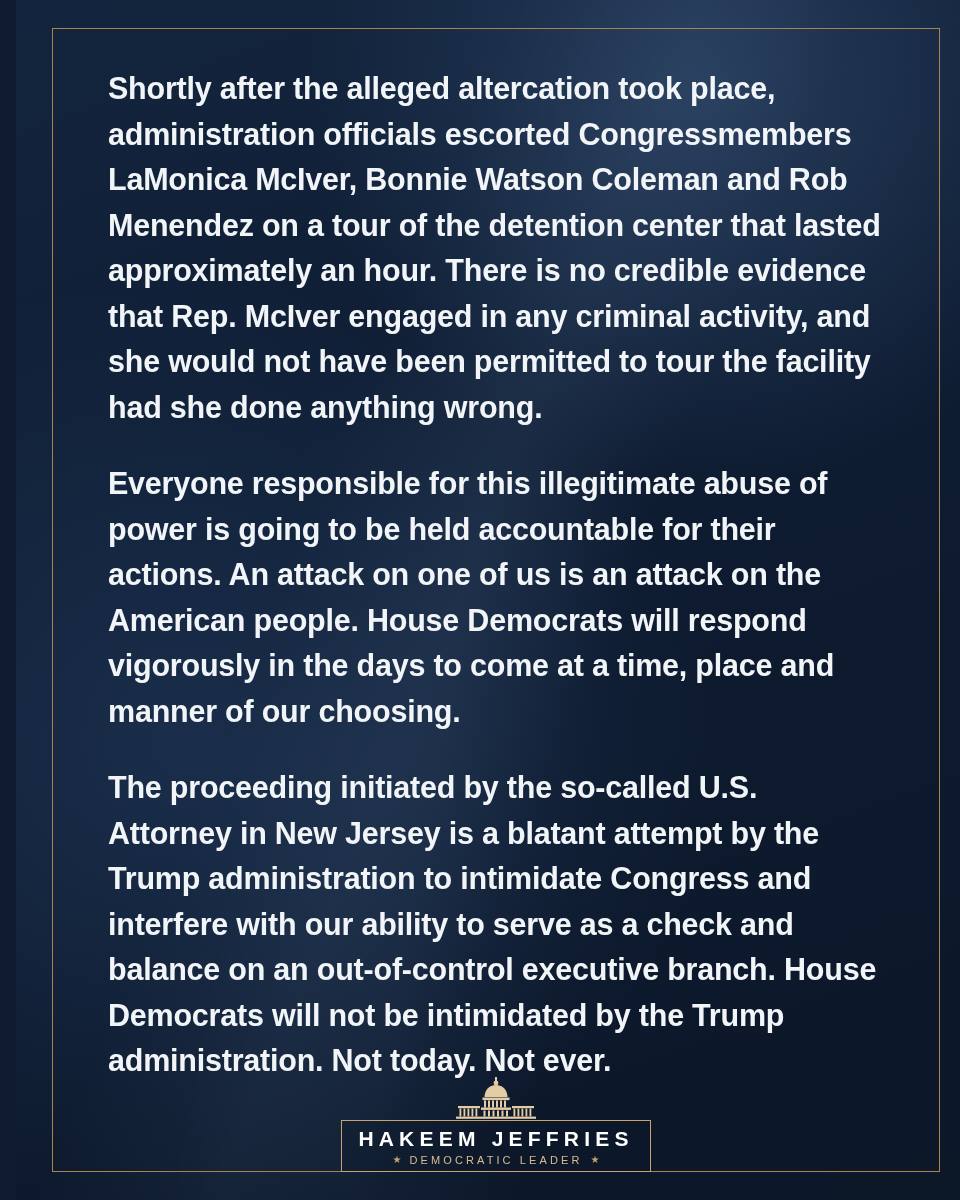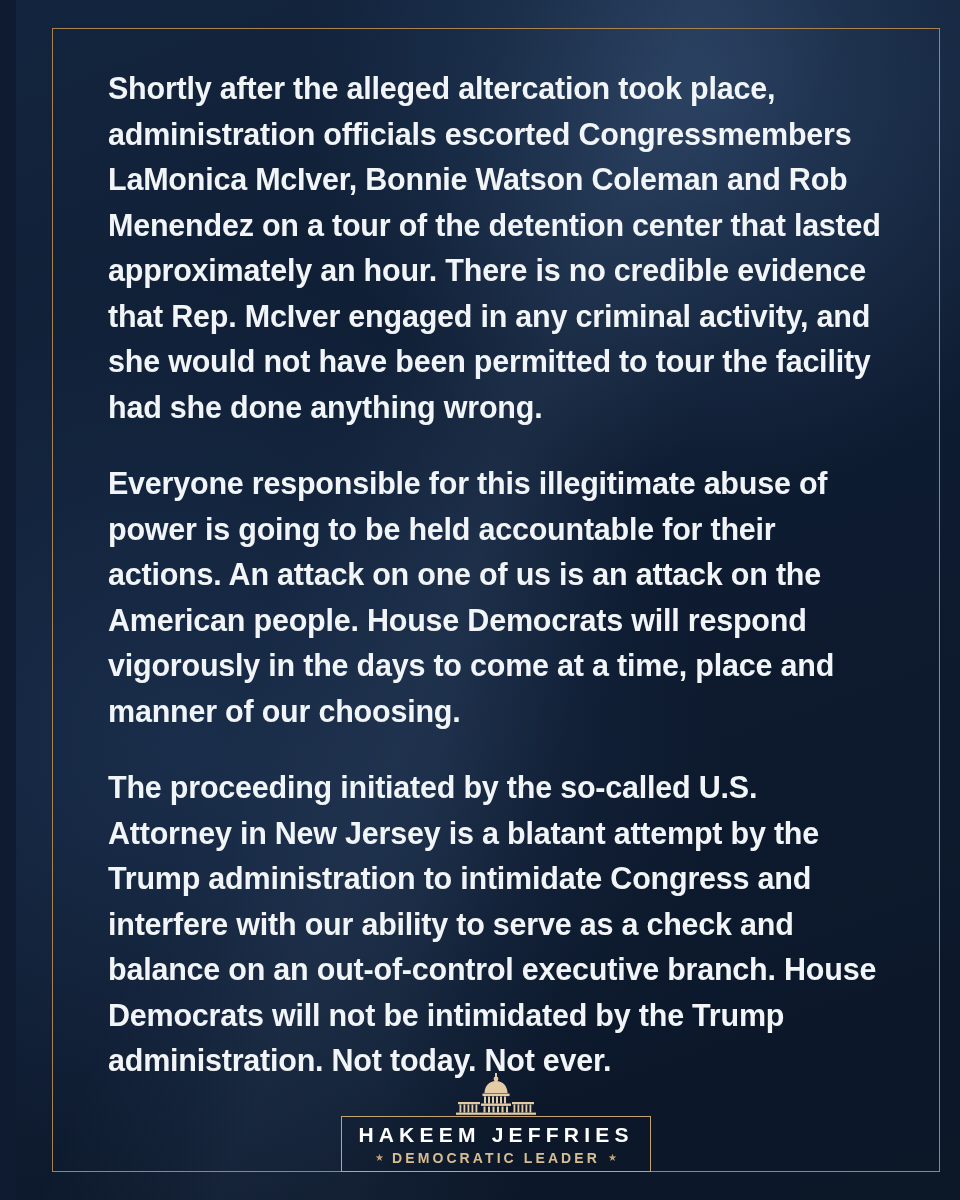--- a/index.html
+++ b/index.html
@@ -114,22 +114,22 @@
     white-space: nowrap;
   }
   #logo-sub-row {
     display: flex;
     align-items: center;
     gap: 8px;
     margin-top: 4px;
   }
   #logo-subtitle {
     color: #d8bd92;
-    font-size: 14px;
-    font-weight: bold;
+    font-size: 11px;
+    font-weight: normal;
     letter-spacing: 3.1px;
     white-space: nowrap;
   }
   .star {
     color: #c6a472;
     font-size: 10px;
     line-height: 10px;
   }
 </style>
 </head>

